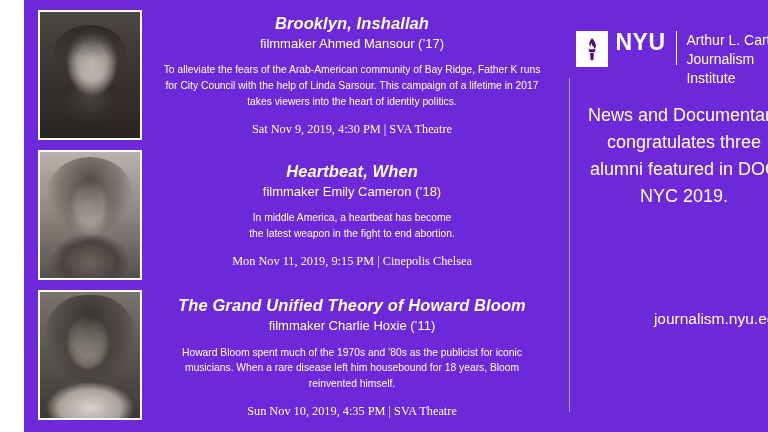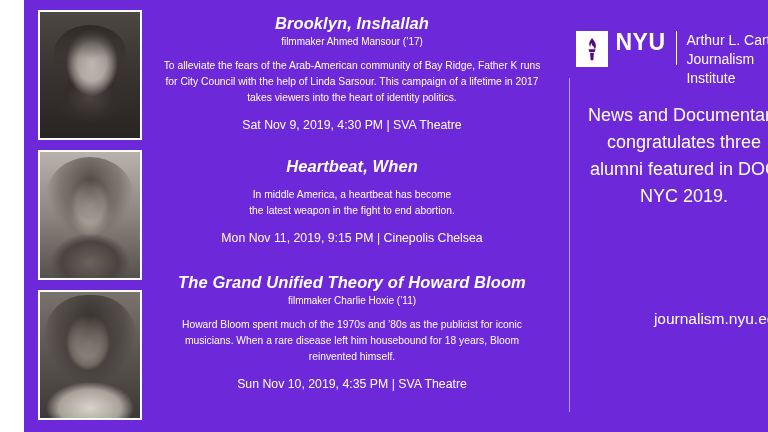--- a/index.html
+++ b/index.html
@@ -113,34 +113,35 @@
     width: 100%;
   }
   .film-title {
     font-style: italic;
     font-weight: bold;
     font-size: 16.5px;
     line-height: 1.35;
     letter-spacing: 0.1px;
   }
   .film-maker {
-    font-size: 10px;
+    font-size: 13px;
     line-height: 1.4;
     margin-top: 1px;
   }
   .film-desc {
     font-size: 10.3px;
     line-height: 1.55;
     margin-top: 9px;
     padding: 0 10px;
   }
   .film-when {
     font-size: 12.3px;
     line-height: 1.4;
     margin-top: 11px;
+    font-family: Liberation Serif, serif;
   }
   .block1 { margin-top: 6px; }
   .block2 { margin-top: 21px; }
   .block3 { margin-top: 24px; }
 
   
   .divider {
     position: absolute;
     left: 545px;
     top: 78px;
@@ -234,20 +235,21 @@
 
     <div class="film-block block1">
       <div class="film-title">Brooklyn, Inshallah</div>
       <div class="film-maker">filmmaker Ahmed Mansour (’17)</div>
       <div class="film-desc">To alleviate the fears of the Arab-American community of Bay Ridge, Father K runs for City Council with the help of Linda Sarsour.  This campaign of a lifetime in 2017 takes viewers into the heart of identity politics.</div>
       <div class="film-when">Sat Nov 9, 2019, 4:30 PM | SVA Theatre</div>
     </div>
 
     <div class="film-block block2">
       <div class="film-title">Heartbeat, When</div>
+      <div class="film-maker">filmmaker Emily Cameron (’18)</div>
       <div class="film-desc" style="white-space: pre-line;">In middle America, a heartbeat has become
 the latest weapon in the fight to end abortion.</div>
       <div class="film-when">Mon Nov 11, 2019, 9:15 PM | Cinepolis Chelsea</div>
     </div>
 
     <div class="film-block block3">
       <div class="film-title">The Grand Unified Theory of Howard Bloom</div>
       <div class="film-maker">filmmaker Charlie Hoxie (’11)</div>
       <div class="film-desc">Howard Bloom spent much of the 1970s and ’80s as the publicist for iconic musicians. When a rare disease left him housebound for 18 years, Bloom reinvented himself.</div>
       <div class="film-when">Sun Nov 10, 2019, 4:35 PM | SVA Theatre</div>

